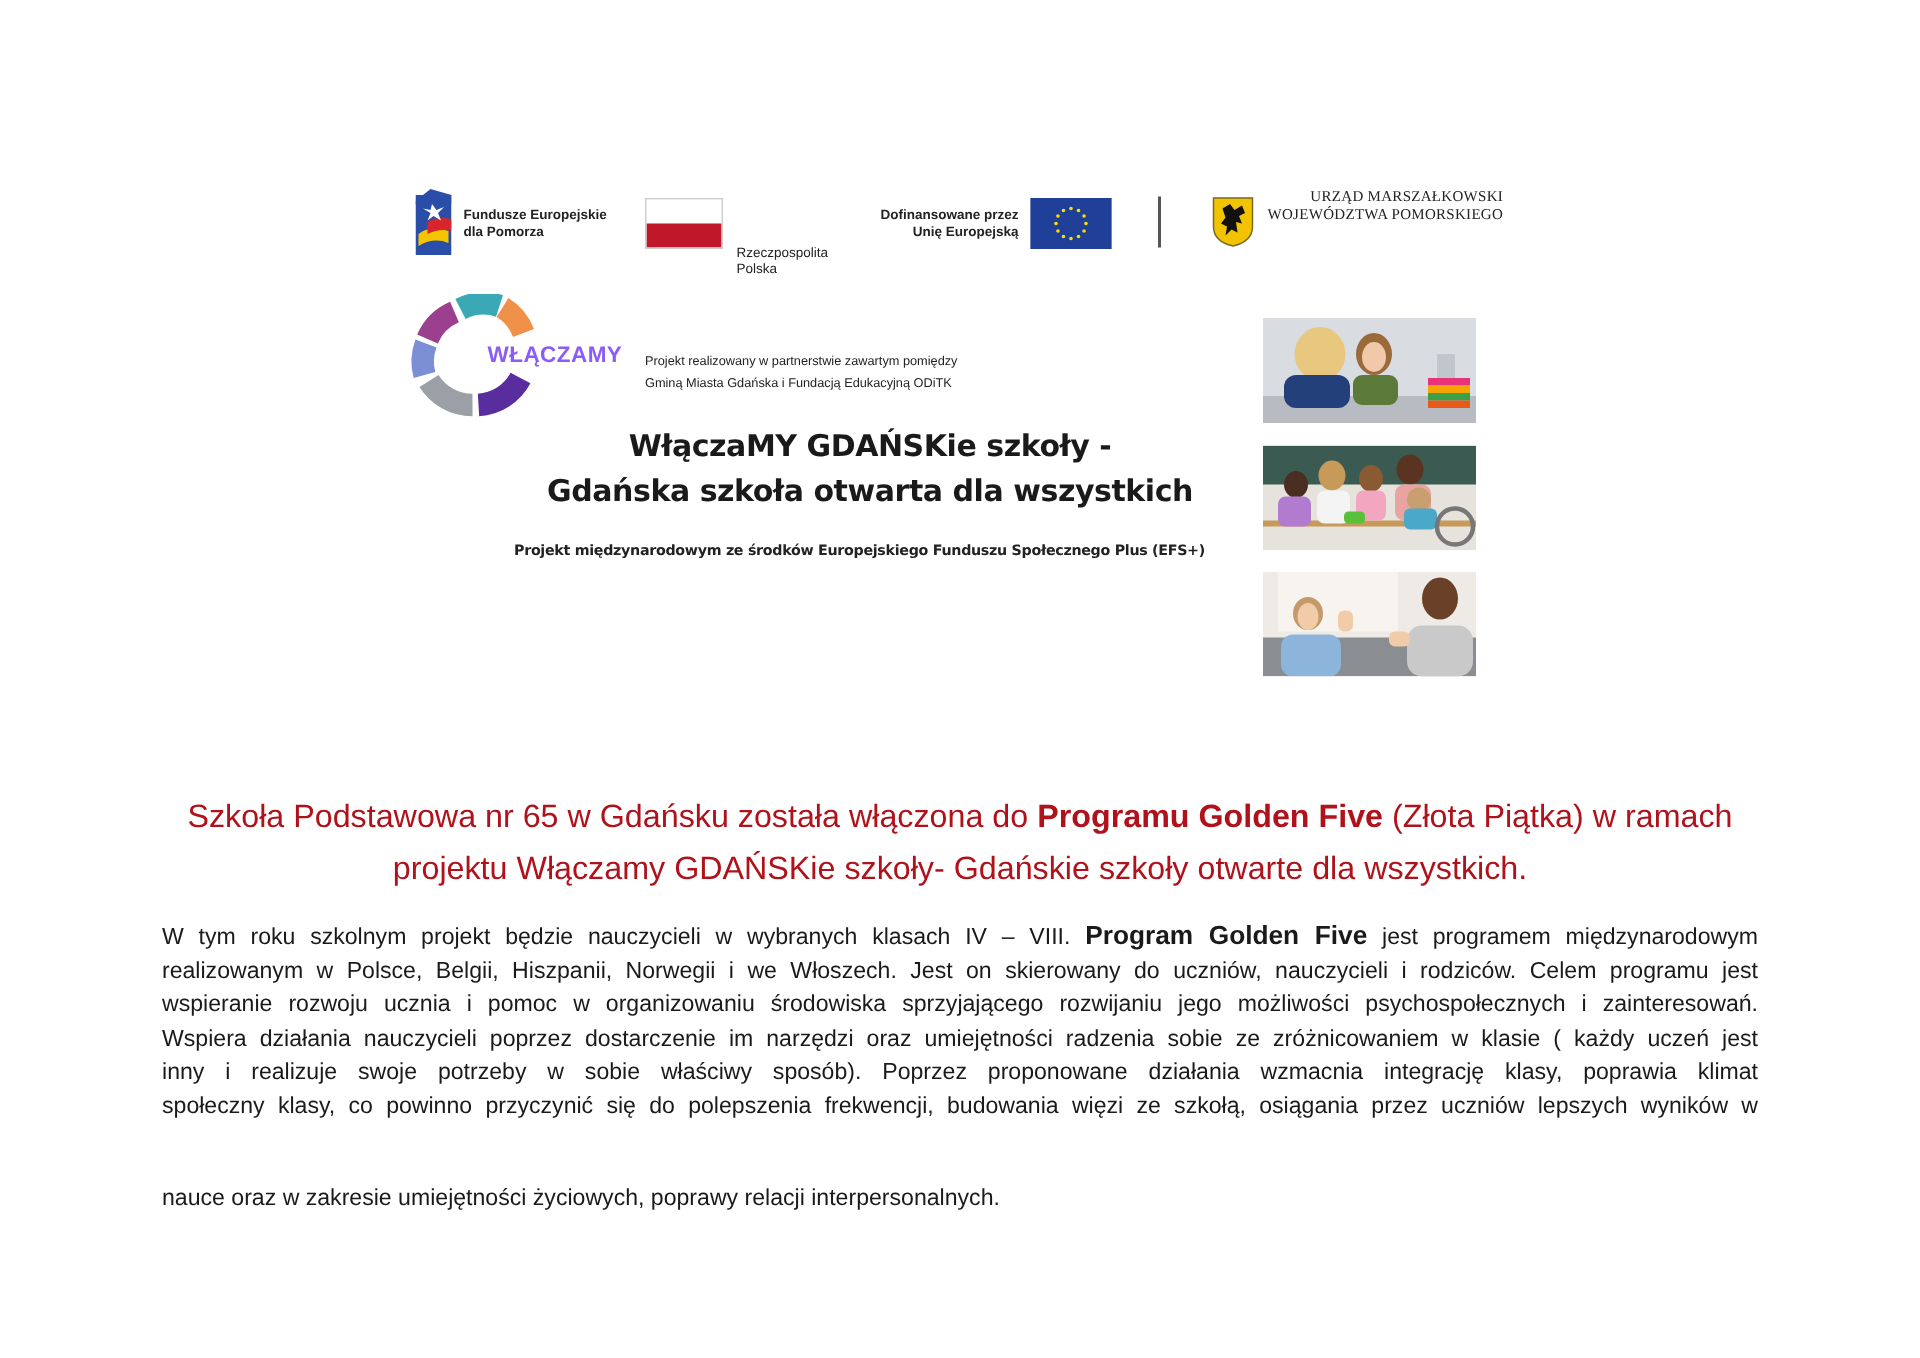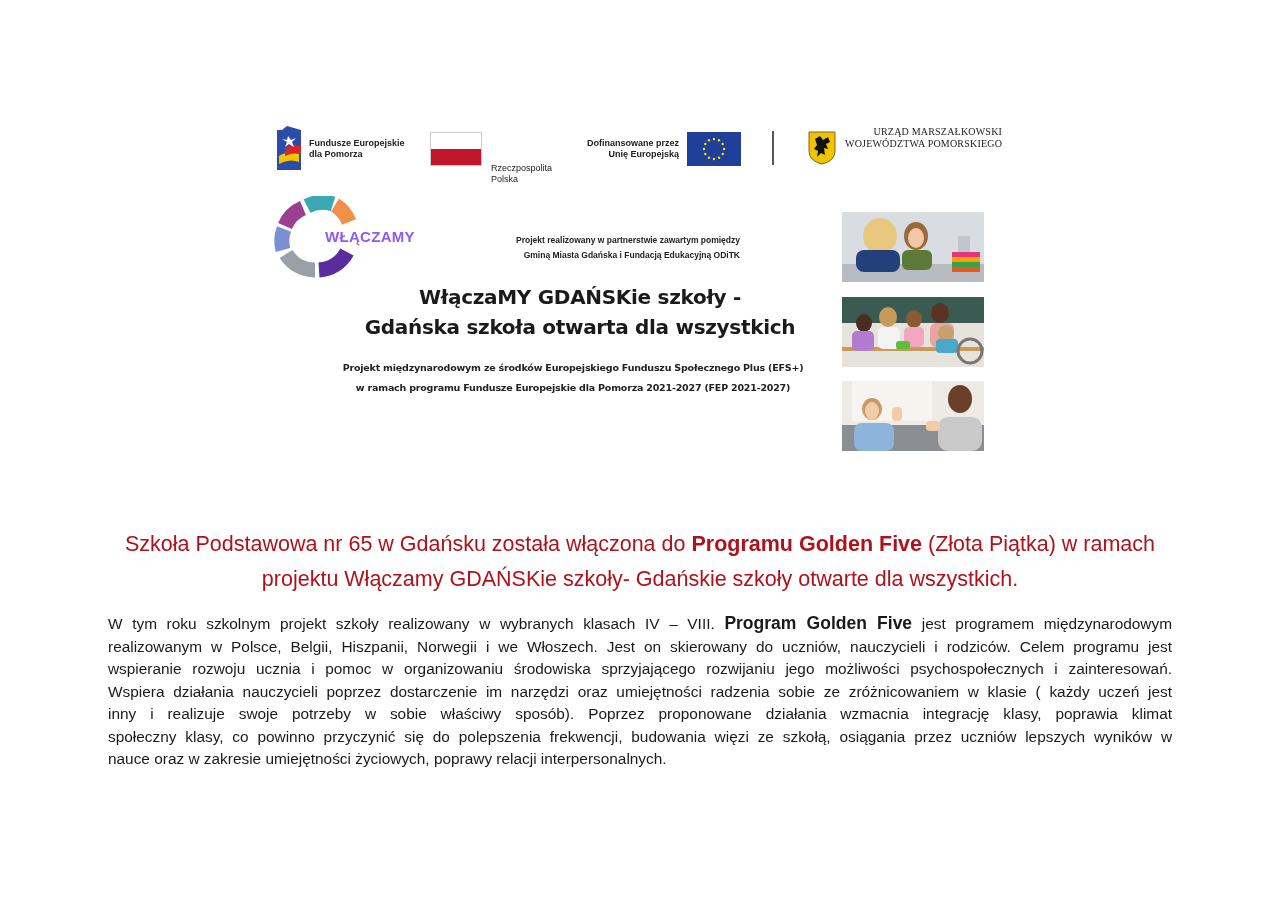--- a/index.html
+++ b/index.html
@@ -19,38 +19,38 @@
     .eu-text { position: absolute; right: 62px; top: 6px; text-align: right; font-size: 9px; font-weight: bold; line-height: 11px; color: #222; }
     .eu-flag { position: absolute; right: 0; top: 0; width: 54px; height: 34px; background: #1f3f99; }
     .divider { position: absolute; left: 495px; top: 5px; width: 2px; height: 34px; background: #555; }
     .um-logo { position: absolute; left: 531px; top: 0; width: 200px; height: 44px; }
     .um-crest { position: absolute; left: 0; top: 5px; width: 28px; height: 34px; }
     .um-text { position: absolute; left: 37px; top: 0; font-family: "Liberation Serif", serif; font-size: 10px; line-height: 12px; text-align: right; color: #222; letter-spacing: 0.2px; }
 
     
     .wl-logo { position: absolute; left: 271px; top: 196px; width: 160px; height: 82px; }
     .wl-word { position: absolute; left: 54px; top: 32px; font-weight: bold; font-size: 15px; letter-spacing: 0.3px; color: #8b5cf6; }
-    .partner { position: absolute; left: 430px; top: 233px; width: 310px; text-align: right; font-size: 8.5px; font-weight: bold; line-height: 15px; color: #222; }
+    .partner { position: absolute; left: 430px; top: 233px; width: 310px; text-align: left; font-size: 8.5px; font-weight: normal; line-height: 15px; color: #222; }
     .title { position: absolute; left: 300px; top: 282px; width: 560px; text-align: center; font-weight: bold; font-size: 20px; line-height: 30px; color: #1a1a1a; font-family: "DejaVu Sans", sans-serif; letter-spacing: -0.3px; }
     .funding { position: absolute; left: 300px; top: 358px; width: 546px; text-align: center; font-weight: bold; font-size: 9.5px; line-height: 20px; color: #222; font-family: "DejaVu Sans", sans-serif; letter-spacing: -0.2px; }
 
     .photo { position: absolute; left: 842px; width: 142px; height: 70px; overflow: hidden; }
     .photo1 { top: 212px; }
     .photo2 { top: 297px; }
     .photo3 { top: 381px; }
 
     
     .announce { position: absolute; left: 100px; top: 527px; width: 1080px; text-align: center; color: #b0121b; font-size: 21.5px; line-height: 35px; }
     .announce b { font-weight: bold; }
 
     
     .body-text { position: absolute; left: 108px; top: 612px; width: 1064px; text-align: justify; font-size: 15.4px; line-height: 22.5px; color: #1a1a1a; }
     .body-text b { font-size: 17.5px; }
     .line { display: block; text-align: justify; text-align-last: justify; white-space: nowrap; }
-    .line.last { text-align-last: left; }
+    .line.last { text-align-last: left; margin-top: 39px; }
   </style>
 </head>
 <body>
 
 <div class="logo-strip">
   <div class="fep-logo">
     <svg class="fep-mark" viewBox="0 0 24 44">
       <rect x="0" y="4" width="24" height="40" fill="#2a4ea8"></rect>
       <polygon points="0,8 10,0 24,4 24,10 0,10" fill="#2a4ea8"></polygon>
       <path d="M2 30 Q10 24 22 28 L22 36 Q12 32 2 38 Z" fill="#f4c400"></path>
@@ -131,21 +131,20 @@
   <div>Gminą Miasta Gdańska i Fundacją Edukacyjną ODiTK</div>
 </div>
 
 <div class="title">
   <div>WłączaMY GDAŃSKie szkoły -</div>
   <div>Gdańska szkoła otwarta dla wszystkich</div>
 </div>
 
 <div class="funding">
   <div>Projekt  międzynarodowym ze środków Europejskiego Funduszu Społecznego Plus (EFS+)</div>
-  <div>w ramach programu Fundusze Europejskie dla Pomorza 2021-2027 (FEP 2021-2027)</div>
 </div>
 
 <div class="photo photo1">
   <svg width="142" height="70" viewBox="0 0 142 70">
     <rect width="142" height="70" fill="#d9dde2"></rect>
     <rect y="52" width="142" height="18" fill="#b8bcc2"></rect>
     <ellipse cx="38" cy="24" rx="17" ry="18" fill="#e8c77e"></ellipse>
     <rect x="14" y="38" width="44" height="22" rx="8" fill="#24407a"></rect>
     <ellipse cx="74" cy="24" rx="12" ry="14" fill="#9a6a3a"></ellipse>
     <ellipse cx="74" cy="26" rx="8" ry="10" fill="#f1c9a8"></ellipse>
@@ -190,20 +189,20 @@
     <rect x="84" y="40" width="14" height="10" rx="4" fill="#f2cba8"></rect>
   </svg>
 </div>
 
 <div class="announce">
   <div><span>Szkoła Podstawowa nr 65 w Gdańsku została włączona do </span><b>Programu Golden Five</b><span> (Złota Piątka) w ramach</span></div>
   <div>projektu Włączamy GDAŃSKie szkoły- Gdańskie szkoły otwarte dla wszystkich.</div>
 </div>
 
 <div class="body-text">
-  <span class="line"><span>W tym roku szkolnym projekt szkoły realizowany w wybranych klasach IV – VIII. </span><b>Program Golden Five</b><span> jest programem międzynarodowym</span></span>
+  <span class="line"><span>W tym roku szkolnym projekt będzie nauczycieli w wybranych klasach IV – VIII. </span><b>Program Golden Five</b><span> jest programem międzynarodowym</span></span>
   <span class="line">realizowanym w Polsce,  Belgii, Hiszpanii, Norwegii i we Włoszech. Jest on skierowany do uczniów, nauczycieli i rodziców. Celem programu jest</span>
   <span class="line">wspieranie rozwoju ucznia i pomoc w organizowaniu środowiska sprzyjającego rozwijaniu jego możliwości psychospołecznych i zainteresowań.</span>
   <span class="line">Wspiera działania nauczycieli poprzez dostarczenie im  narzędzi oraz umiejętności radzenia sobie ze zróżnicowaniem w klasie ( każdy uczeń jest</span>
   <span class="line">inny i realizuje swoje potrzeby w sobie właściwy sposób). Poprzez proponowane działania wzmacnia integrację klasy, poprawia klimat</span>
   <span class="line">społeczny klasy, co powinno przyczynić się do polepszenia frekwencji, budowania więzi ze szkołą, osiągania przez uczniów lepszych wyników w</span>
   <span class="line last">nauce oraz w zakresie umiejętności życiowych, poprawy relacji interpersonalnych.</span>
 </div>
 
 </body></html>

